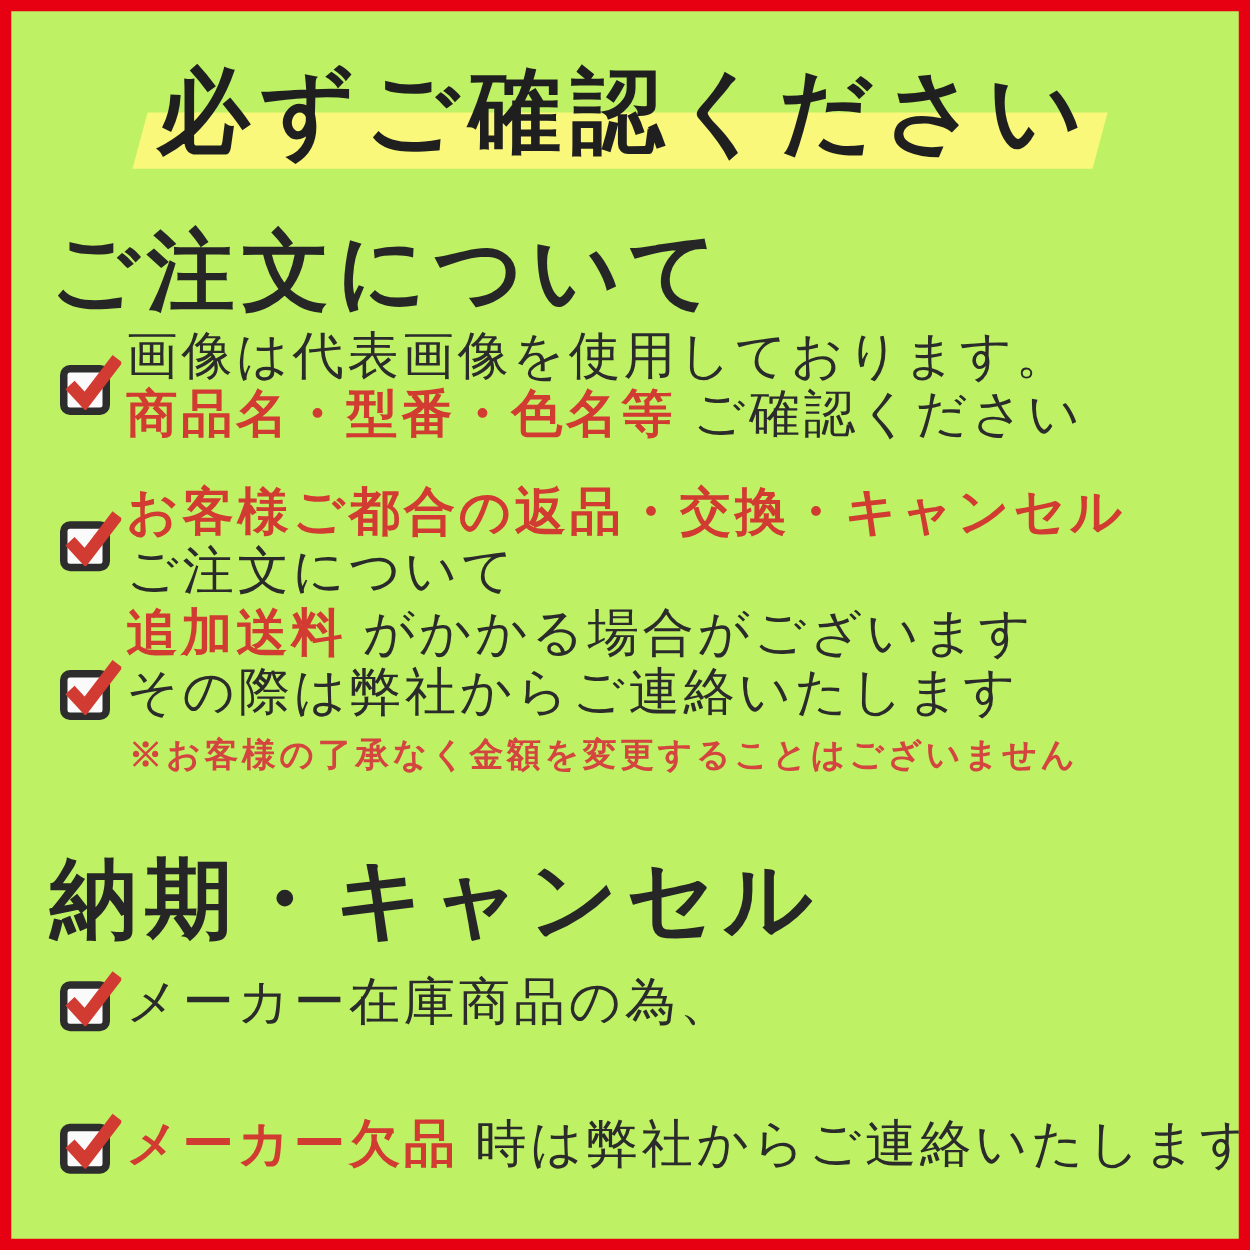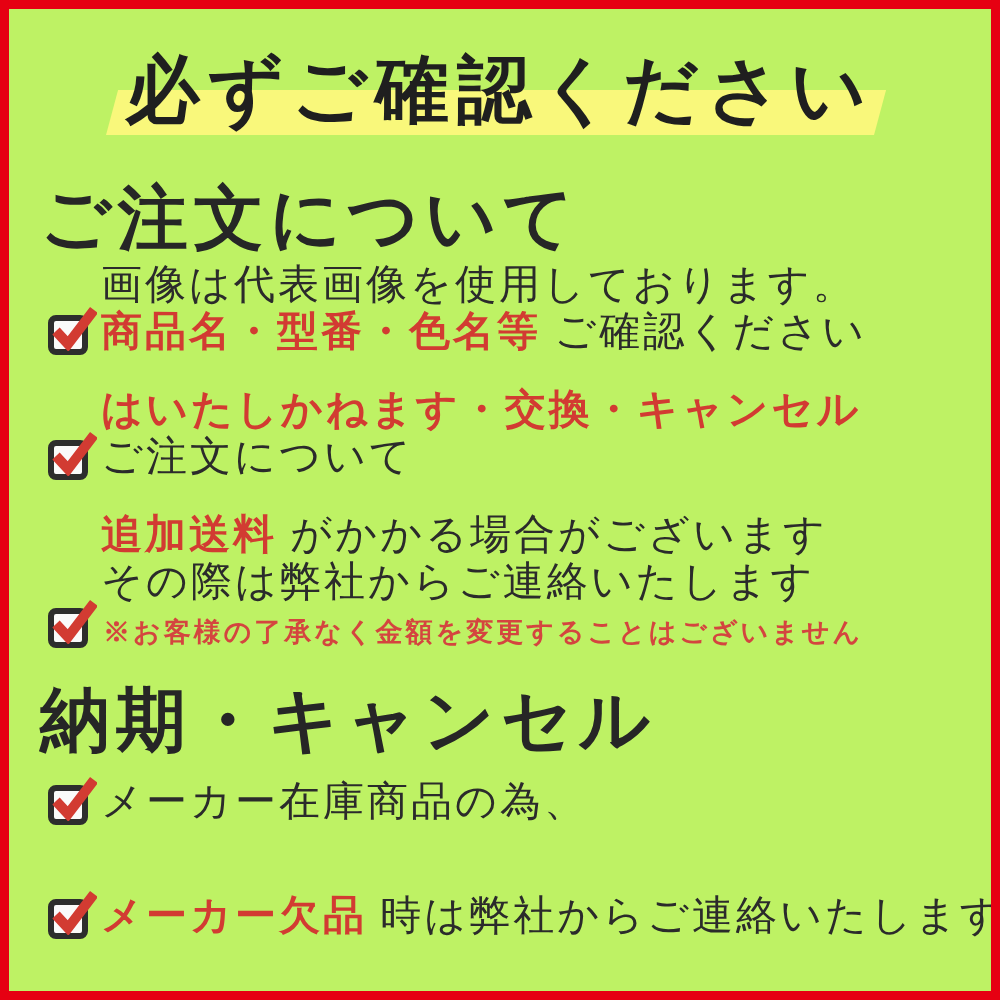--- a/index.html
+++ b/index.html
@@ -31,25 +31,25 @@
   .heading {
     position:absolute; left:31px;
     font-size:70px; font-weight:700; letter-spacing:6px;
     color:#262626; line-height:1.15; white-space:nowrap;
   }
   .heading.h-orders { top:170px; }
   .heading.h-stock  { top:672px; }
   
   .item {
     position:absolute; left:39px;
-    display:flex; align-items:flex-end;
+    display:flex; align-items:center;
   }
   .item.i1 { top:252px; }
   .item.i2 { top:377px; }
-  .item.i3 { top:502px; }
+  .item.i3 { top:474px; }
   .item.i4 { top:756px;margin-top:12px; }
   .item.i5 { top:882px; }
   .cbx {
     position:relative; width:44px; height:47px; flex:0 0 44px;
     margin-top:1px;
   }
   .cbx .box {
     position:absolute; left:0; top:7px;
     width:40px; height:40px;
     border:6px solid #2d2d2d; border-radius:8px;
@@ -102,21 +102,21 @@
 
   <div class="item i2">
     <span class="cbx">
       <span class="box"></span>
       <svg width="46" height="46" viewBox="0 0 46 46">
         <path d="M5 26 L17 39 L43 5" fill="none" stroke="#d23b32" stroke-width="10" stroke-linecap="butt" stroke-linejoin="miter"></path>
       </svg>
     </span>
     <div class="txt-block">
       <div class="line">
-        <span class="seg-red">はいたしかねます・交換・キャンセル</span>
+        <span class="seg-red">お客様ご都合の返品・交換・キャンセル</span>
       </div>
       <div class="line">
         <span class="seg-black">ご注文について</span>
       </div>
     </div>
   </div>
 
   <div class="item i3">
     <span class="cbx">
       <span class="box"></span>

